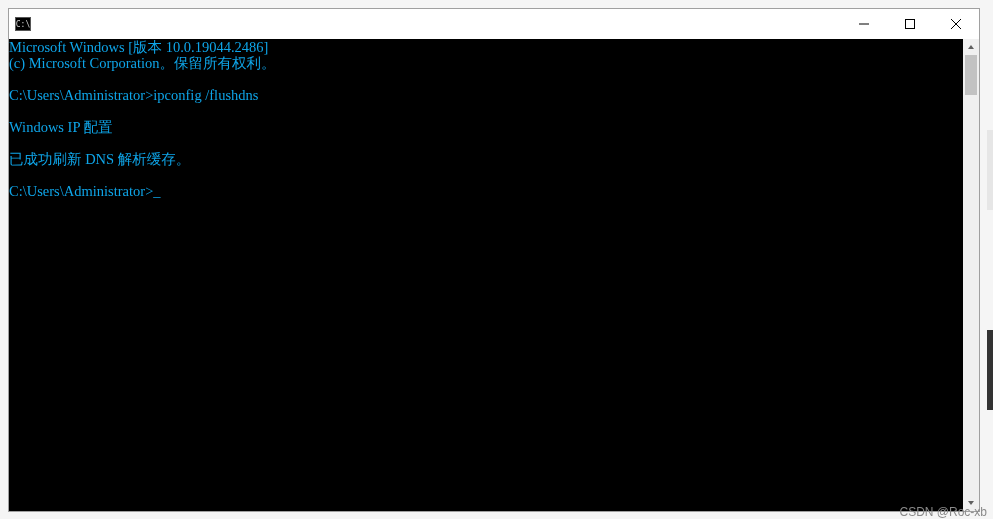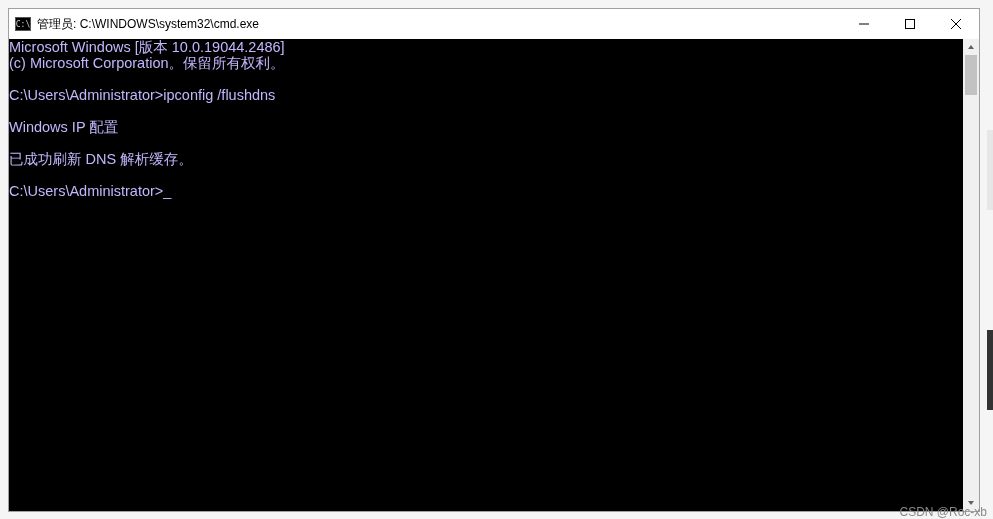--- a/index.html
+++ b/index.html
@@ -61,22 +61,22 @@
     }
     .win-btn svg { width: 10px; height: 10px; stroke: #000; fill: none; stroke-width: 1; }
     .client {
       flex: 1;
       background: #000;
       position: relative;
       display: flex;
     }
     .terminal {
       flex: 1;
-      color: #c4b5fd;
-      font-family: Liberation Sans, sans-serif;
+      color: #0ea5e9;
+      font-family: Liberation Serif, serif;
       font-size: 14.5px;
       line-height: 16px;
       white-space: pre;
       padding: 0;
       overflow: hidden;
     }
     .scrollbar {
       width: 16px;
       background: #f0f0f0;
       position: relative;
@@ -117,21 +117,20 @@
     }
   </style>
 </head>
 <body>
 
 <div class="side-slivers"></div>
 
 <div class="window">
   <div class="titlebar">
     <div class="title-icon">C:\</div>
-    <span class="title-text">管理员: C:\WINDOWS\system32\cmd.exe</span>
     <div class="win-controls">
       <button class="win-btn">
         <svg viewBox="0 0 10 10">
             <path d="M0 5 H10"></path>
           </svg>
       </button>
       <button class="win-btn">
         <svg viewBox="0 0 10 10">
             <rect x="0.5" y="0.5" width="9" height="9"></rect>
           </svg>

